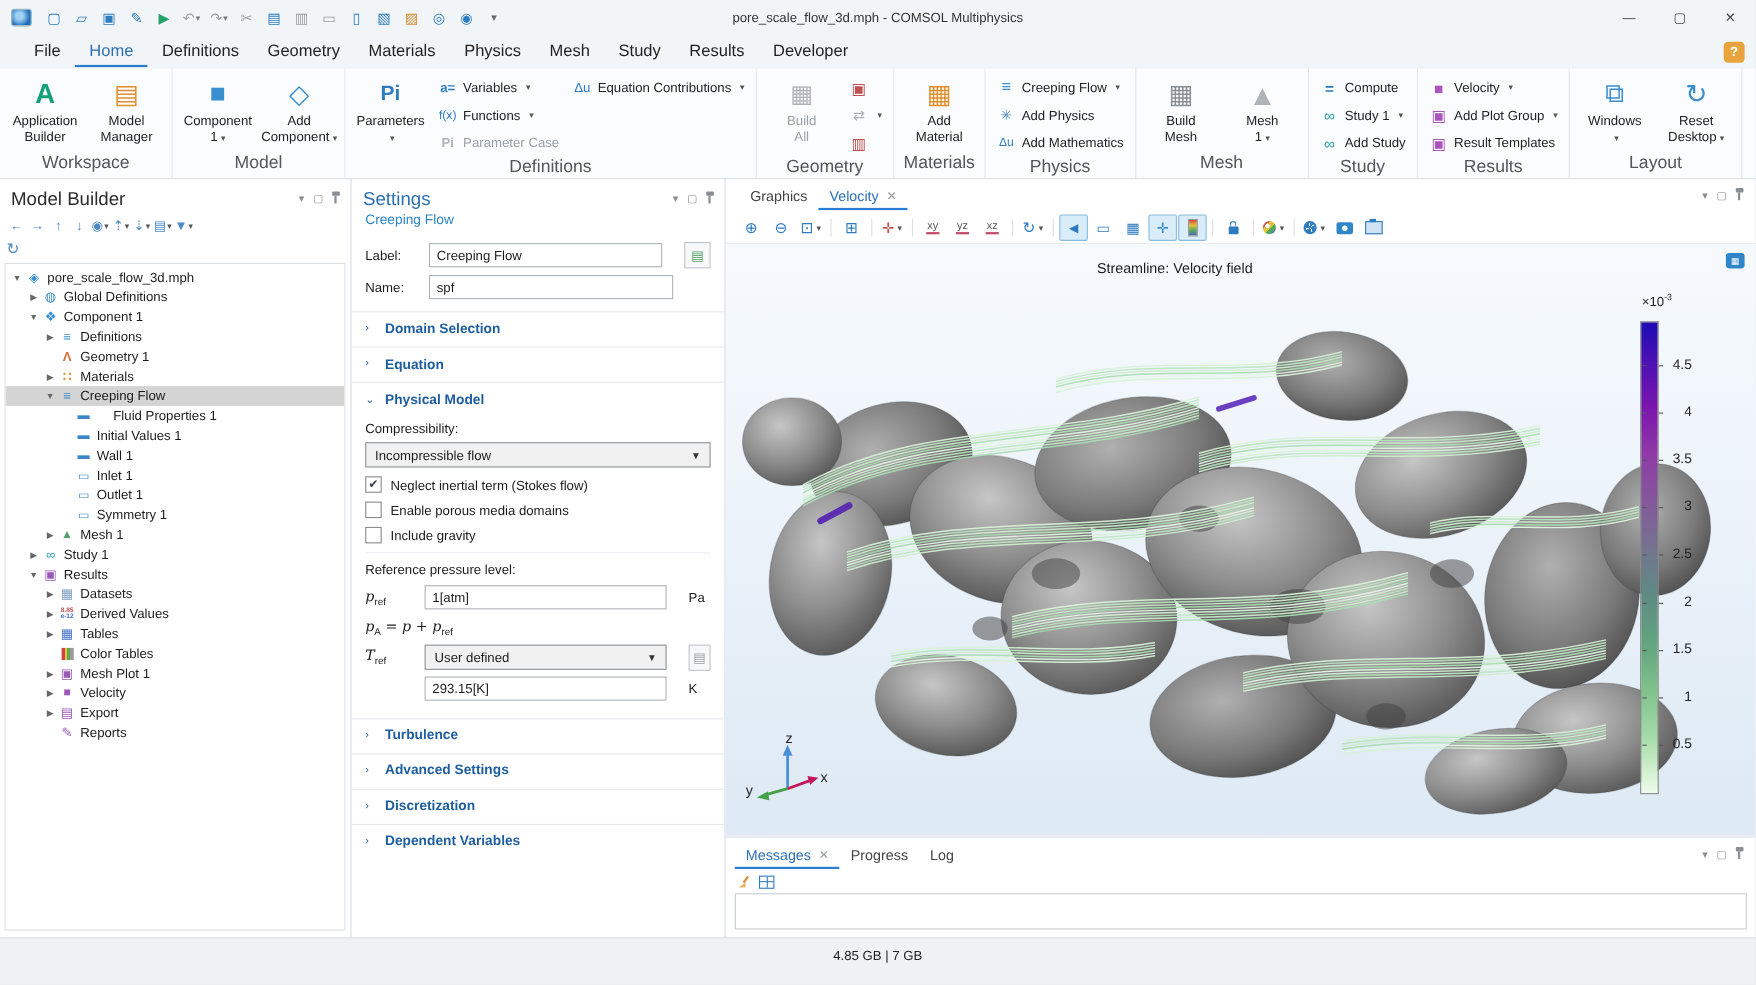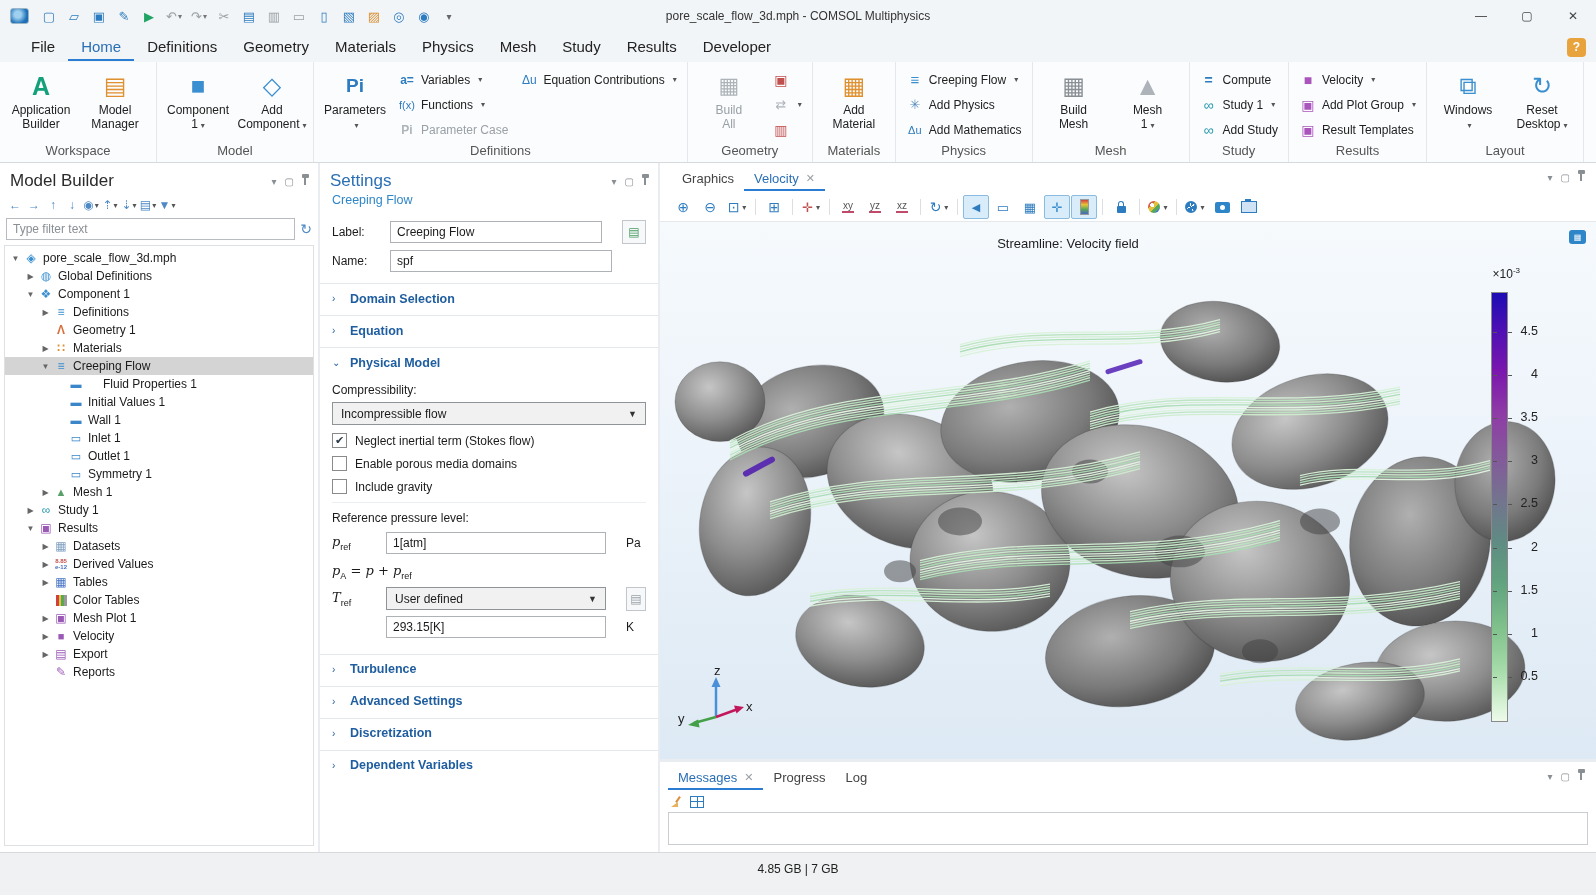--- a/index.html
+++ b/index.html
@@ -18,21 +18,21 @@
   
   .menubar{height:30px;background:#f2f5f7;display:flex;align-items:center;padding-left:18px;position:relative}
   .menu-item{padding:5px 13px 6px;font-size:15px;color:#222}
   .menu-item.active{color:#2b6fb5;border-bottom:2px solid #2b7cd3;padding-bottom:4px}
   .help-btn{position:absolute;right:10px;width:19px;height:19px;background:#e8a33d;color:#fff;border-radius:4px;
             display:flex;align-items:center;justify-content:center;font-size:12px;font-weight:bold}
   
   .ribbon{height:100px;background:#fbfcfe;border-bottom:1px solid #d4dade;display:flex;align-items:stretch}
   .rib-group{display:flex;flex-direction:column;border-right:1px solid #e4e8eb;padding:0 5px}
   .rib-items{flex:1;display:flex;align-items:flex-start;gap:2px;padding-top:5px}
-  .rib-caption{text-align:center;font-size:13px;color:#555;padding:1px 2px 4px}
+  .rib-caption{text-align:center;font-size:16px;color:#555;padding:1px 2px 4px}
   .rib-large{width:72px;display:flex;flex-direction:column;align-items:center;font-size:12px;color:#222;text-align:center;padding-top:2px}
   .rib-large .ic{height:34px;display:flex;align-items:center;justify-content:center}
   .rib-large .lbl{line-height:14px}
   .rib-col{display:flex;flex-direction:column;justify-content:flex-start}
   .rib-small{display:flex;align-items:center;gap:5px;height:25px;font-size:12px;color:#222;padding:0 5px;white-space:nowrap}
   .rib-small .ic{width:18px;display:flex;align-items:center;justify-content:center}
   .caret{font-size:8px;color:#555;margin-left:3px}
   .is-disabled{color:#9aa0a5}
   .is-disabled .ic span{color:#adb3b8 !important}
   
@@ -511,21 +511,20 @@
         <span class="mb-tb-btn">
           <span>▤</span>
           <span class="caret">▾</span>
         </span>
         <span class="mb-tb-btn">
           <span>▼</span>
           <span class="caret">▾</span>
         </span>
       </div>
     <div class="filter-row">
-      <div class="filter-input">Type filter text</div>
       <span class="refresh-btn">↻</span>
     </div>
     <div class="tree-wrap" id="mb-tree">
         <div class="tree-row" style="padding-left: 4px;">
           <span class="tw-exp">▼</span>
           <span class="tw-ic">
             <span style="color: rgb(58, 143, 208); font-size: 12px;">◈</span>
           </span>
           <span style="margin-left: 3px;">pore_scale_flow_3d.mph</span>
         </div>

